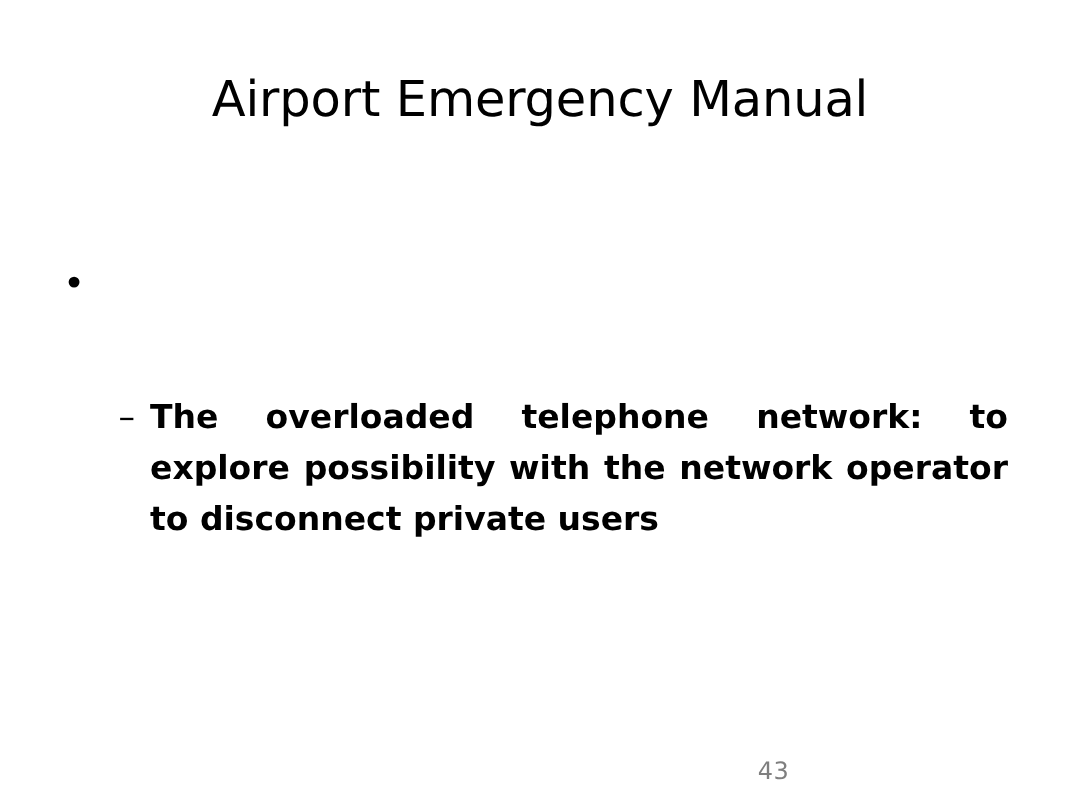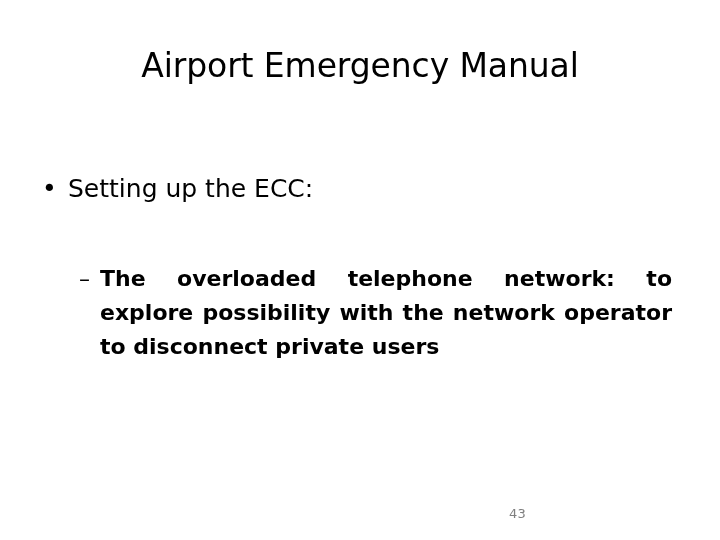--- a/index.html
+++ b/index.html
@@ -87,39 +87,38 @@
   .lvl2 .para-text {
     display: block;
     font-weight: bold;
   }
 
   
   .page-number {
     position: absolute;
     right: 42px;
     top: 506px;
-    font-size: 13px;
+    font-size: 16px;
     line-height: 16px;
     color: #7f7f7f;
     text-align: right;
     letter-spacing: 0.2px;
   }
 </style>
 </head>
 <body>
 
 <div class="slide">
 
   <div class="slide-title">Airport Emergency Manual</div>
 
   <div class="body-block">
 
     <div class="lvl1">
       <span class="marker">•</span>
-      <span class="bullet-text">Setting up the ECC:</span>
     </div>
 
     <div class="lvl2">
       <span class="marker">–</span>
       <span class="para-text">The overloaded telephone network: to explore possibility with the network operator to disconnect private users</span>
     </div>
 
   </div>
 
   <div class="page-number">43</div>

